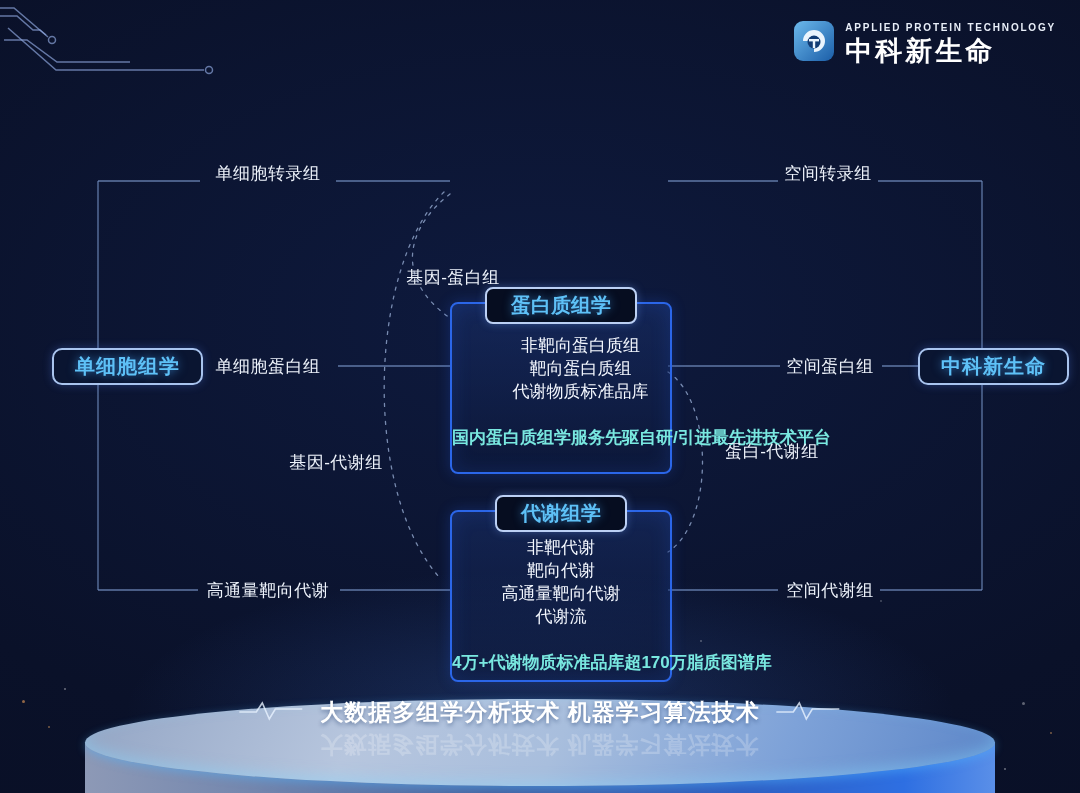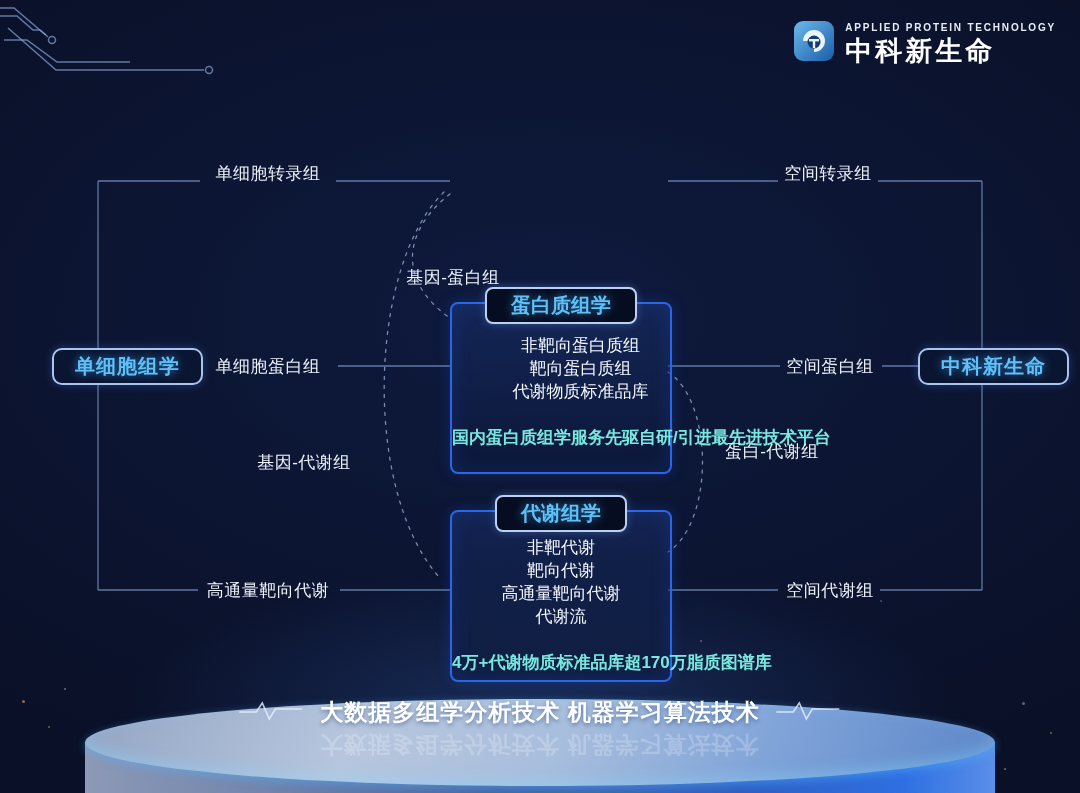--- a/index.html
+++ b/index.html
@@ -176,21 +176,21 @@
   <div class="side-node" id="node-single-cell">单细胞组学</div>
   <div class="side-node" id="node-spatial">中科新生命</div>
 
   <div class="edge-label" style="left:268px;top:173px">单细胞转录组</div>
   <div class="edge-label" style="left:828px;top:173px">空间转录组</div>
   <div class="edge-label" style="left:268px;top:366px">单细胞蛋白组</div>
   <div class="edge-label" style="left:830px;top:366px">空间蛋白组</div>
   <div class="edge-label" style="left:268px;top:590px">高通量靶向代谢</div>
   <div class="edge-label" style="left:830px;top:590px">空间代谢组</div>
   <div class="edge-label" style="left:453px;top:277px">基因-蛋白组</div>
-  <div class="edge-label" style="left:304px;top:462px">基因-代谢组</div>
+  <div class="edge-label" style="left:336px;top:462px">基因-代谢组</div>
   <div class="edge-label" style="left:772px;top:451px">蛋白-代谢组</div>
 
   <div class="podium-body"></div>
   <div class="podium-top"></div>
   <div class="banner">
     <span>
       <svg width="66" height="22" viewBox="0 0 66 22">
         <path d="M1,12 H18 L24,3 L31,19 L37,9 H64" fill="none" stroke="#e8f2ff" stroke-opacity="0.8" stroke-width="1.6"></path>
       </svg>
     </span>

